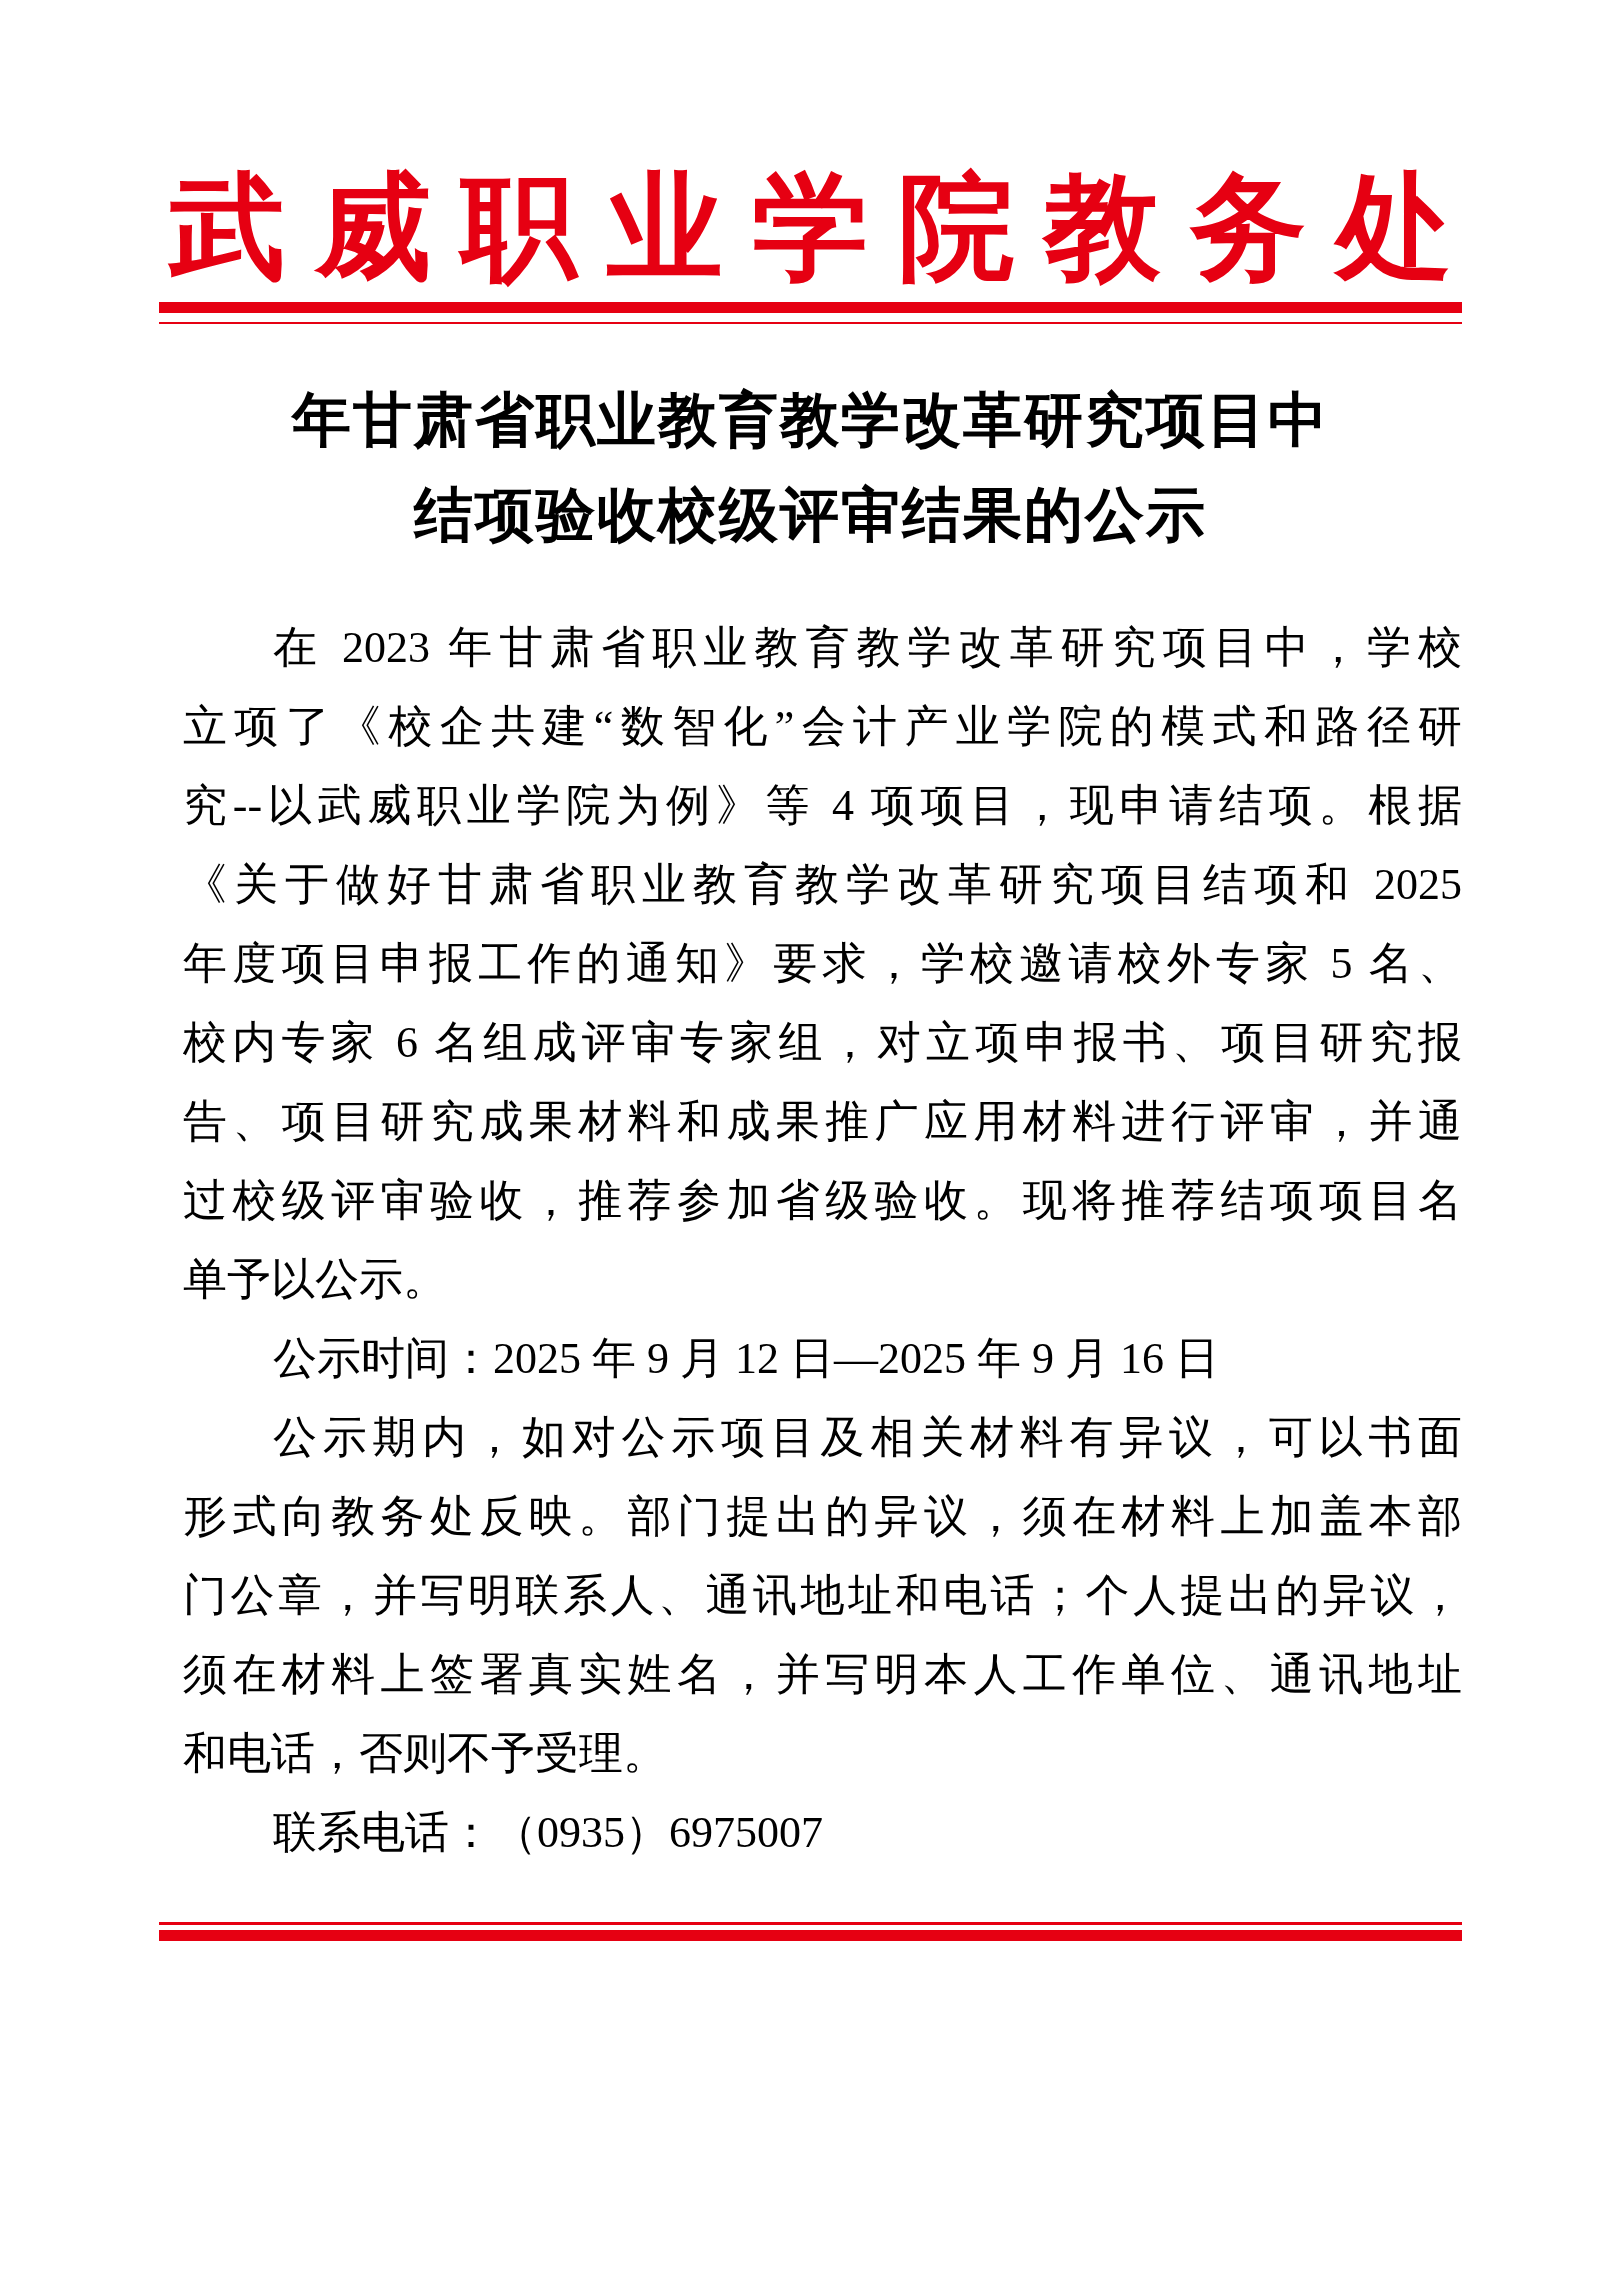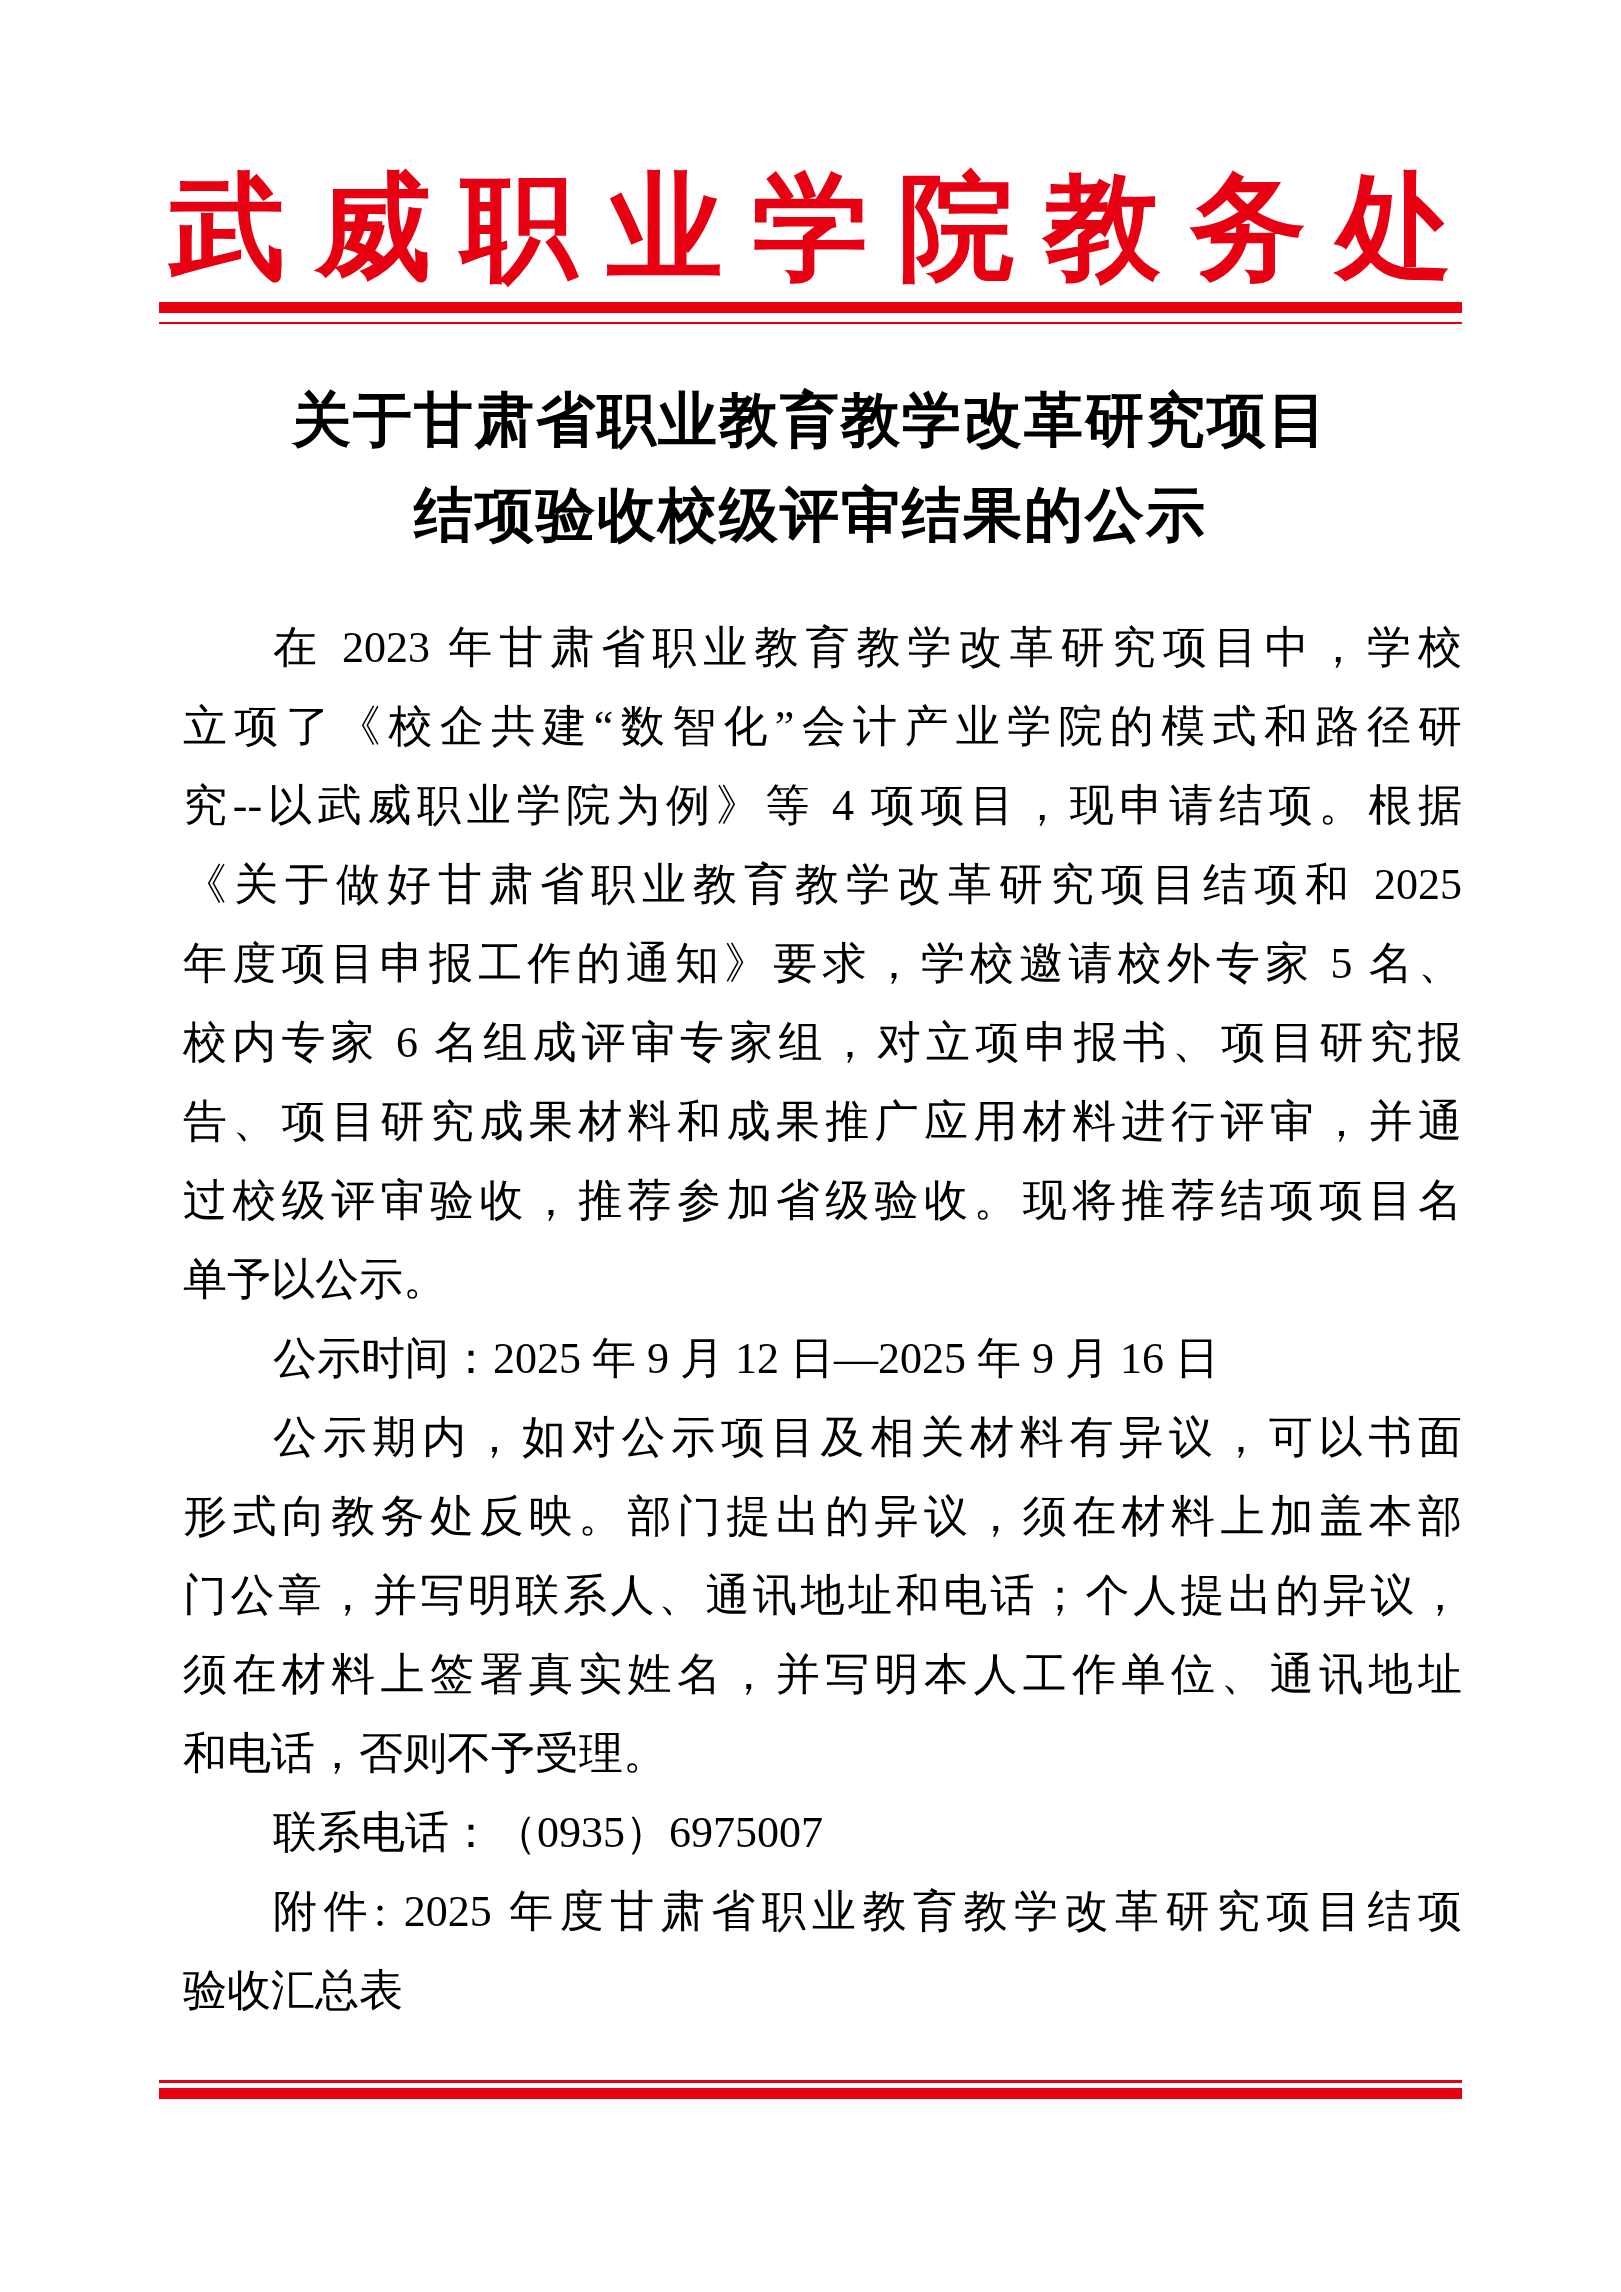--- a/index.html
+++ b/index.html
@@ -61,21 +61,21 @@
 <body style="color: rgb(0, 0, 0); background: rgb(255, 255, 255);">
 
 <div class="page">
 
   <div class="letterhead">武威职业学院教务处</div>
 
   <div class="rule thick"></div>
   <div class="rule thin top-thin"></div>
 
   <div class="doc-title">
-    <div>关于甘肃省职业教育教学改革研究项目</div>
+    <div>年甘肃省职业教育教学改革研究项目中</div>
     <div>结项验收校级评审结果的公示</div>
   </div>
 
   <div class="doc-body">
       <div>
         <div class="line justify indent">在 2023 年甘肃省职业教育教学改革研究项目中，学校</div>
         <div class="line justify">立项了《校企共建“数智化”会计产业学院的模式和路径研</div>
         <div class="line justify">究--以武威职业学院为例》等 4 项项目，现申请结项。根据</div>
         <div class="line justify">《关于做好甘肃省职业教育教学改革研究项目结项和 2025</div>
         <div class="line justify">年度项目申报工作的通知》要求，学校邀请校外专家 5 名、</div>
@@ -90,23 +90,19 @@
       <div>
         <div class="line justify indent">公示期内，如对公示项目及相关材料有异议，可以书面</div>
         <div class="line justify">形式向教务处反映。部门提出的异议，须在材料上加盖本部</div>
         <div class="line justify">门公章，并写明联系人、通讯地址和电话；个人提出的异议，</div>
         <div class="line justify">须在材料上签署真实姓名，并写明本人工作单位、通讯地址</div>
         <div class="line">和电话，否则不予受理。</div>
       </div>
       <div>
         <div class="line indent">联系电话：（0935）6975007</div>
       </div>
-      <div>
-        <div class="line justify indent">附件: 2025 年度甘肃省职业教育教学改革研究项目结项</div>
-        <div class="line">验收汇总表</div>
-      </div>
     </div>
 
   <div class="rule thin bottom-thin"></div>
   <div class="rule thick bottom-thick"></div>
 
 </div>
 
 
 </body></html>

